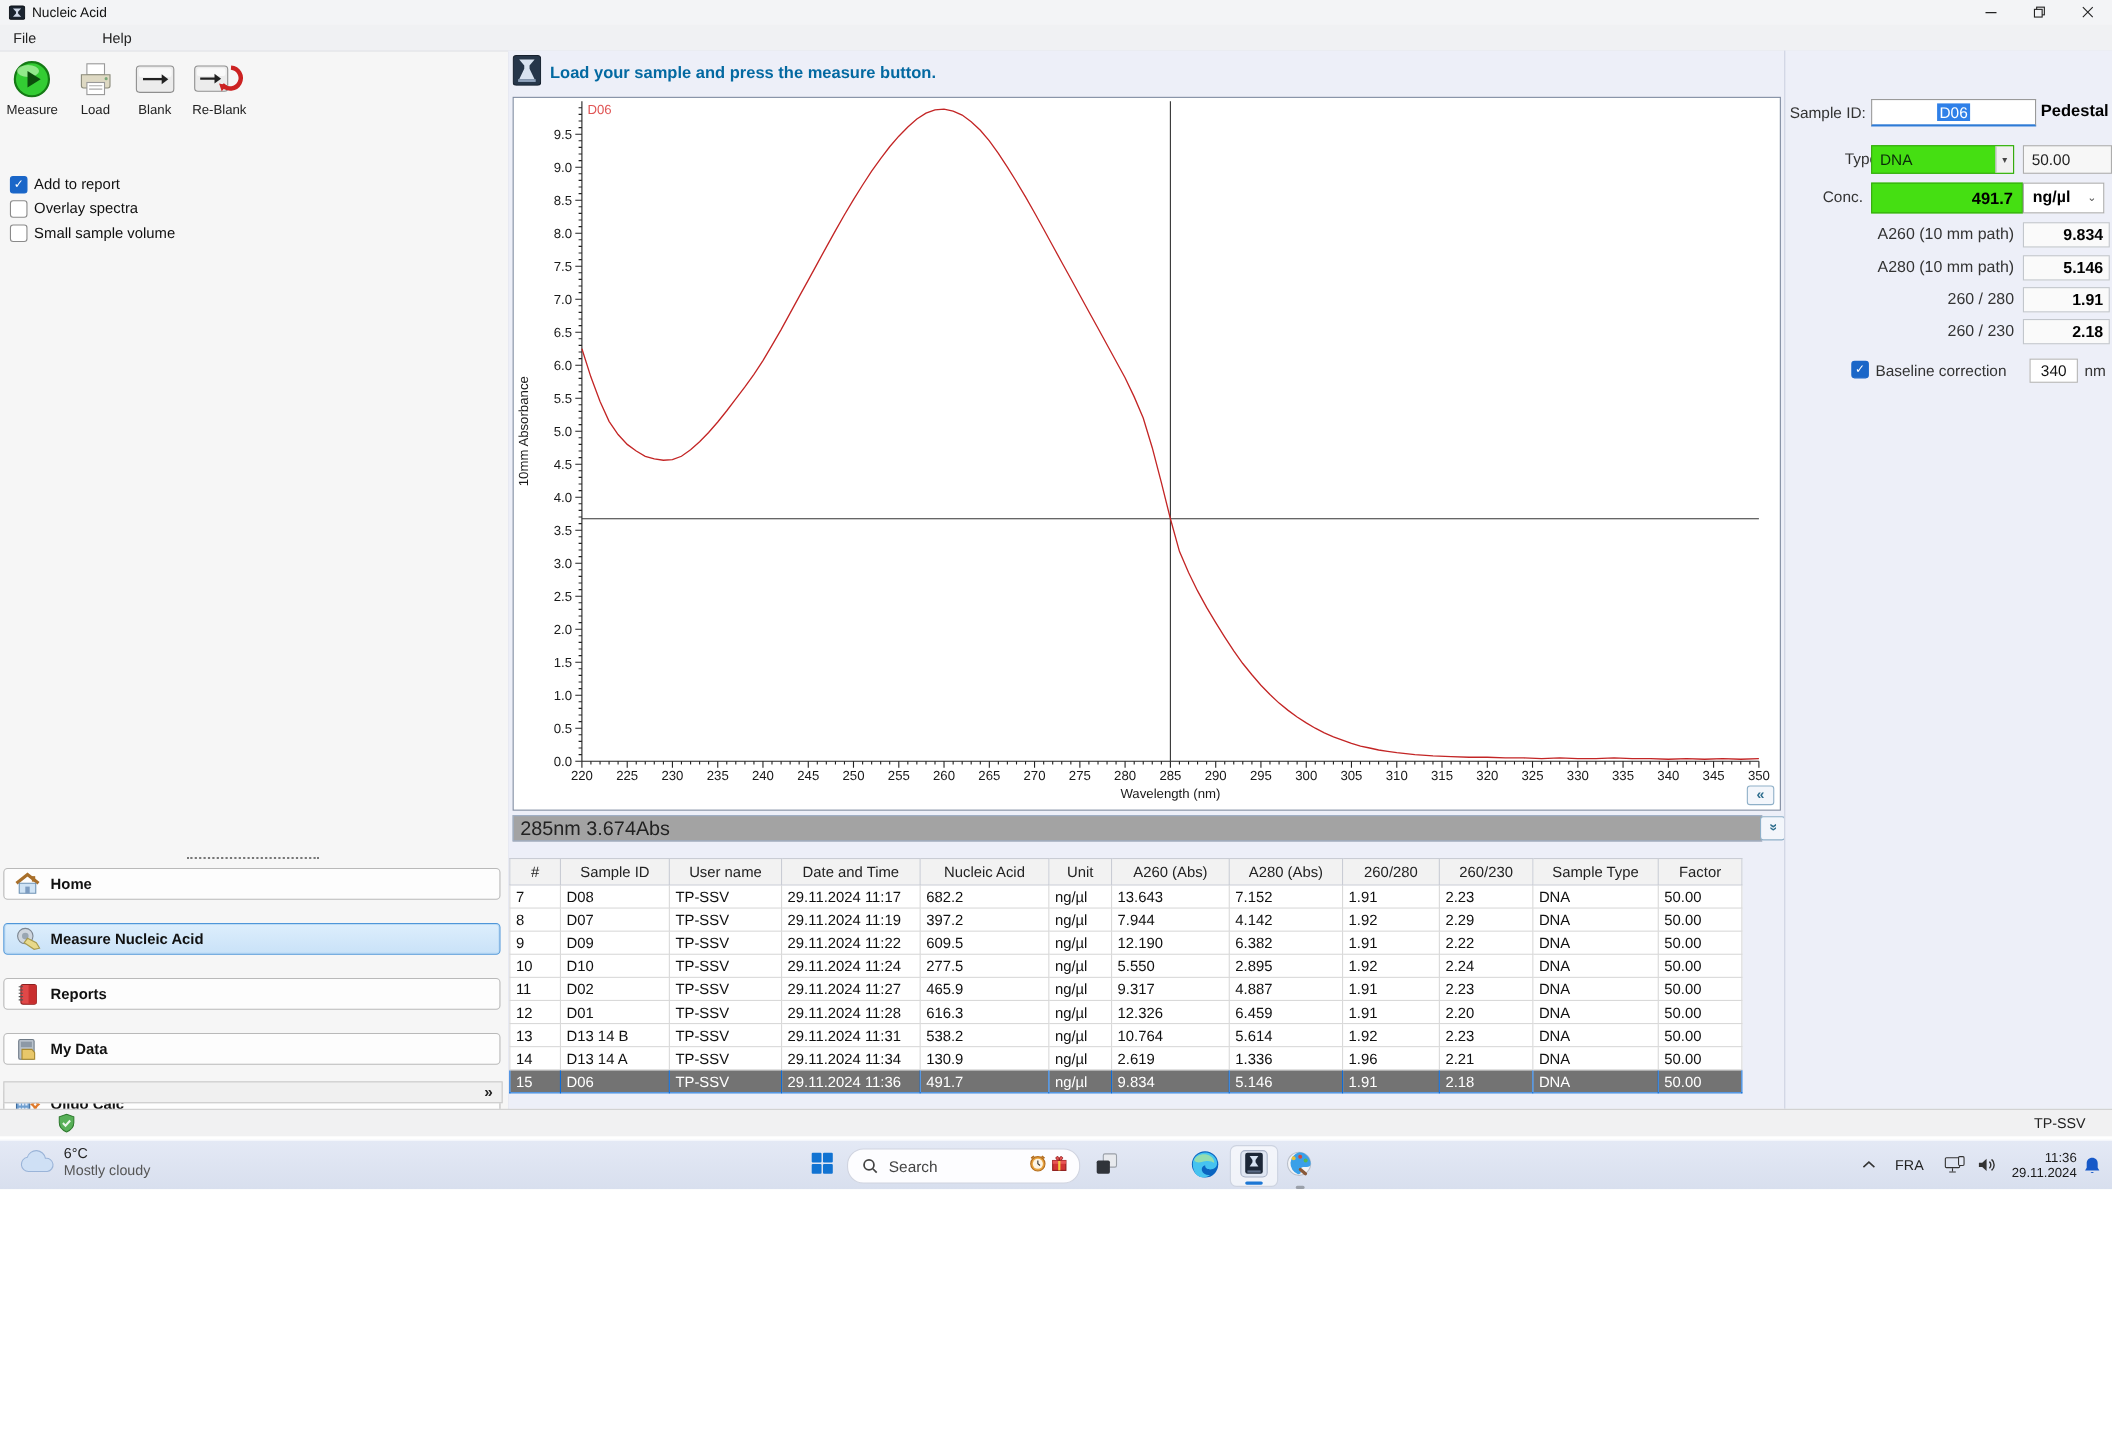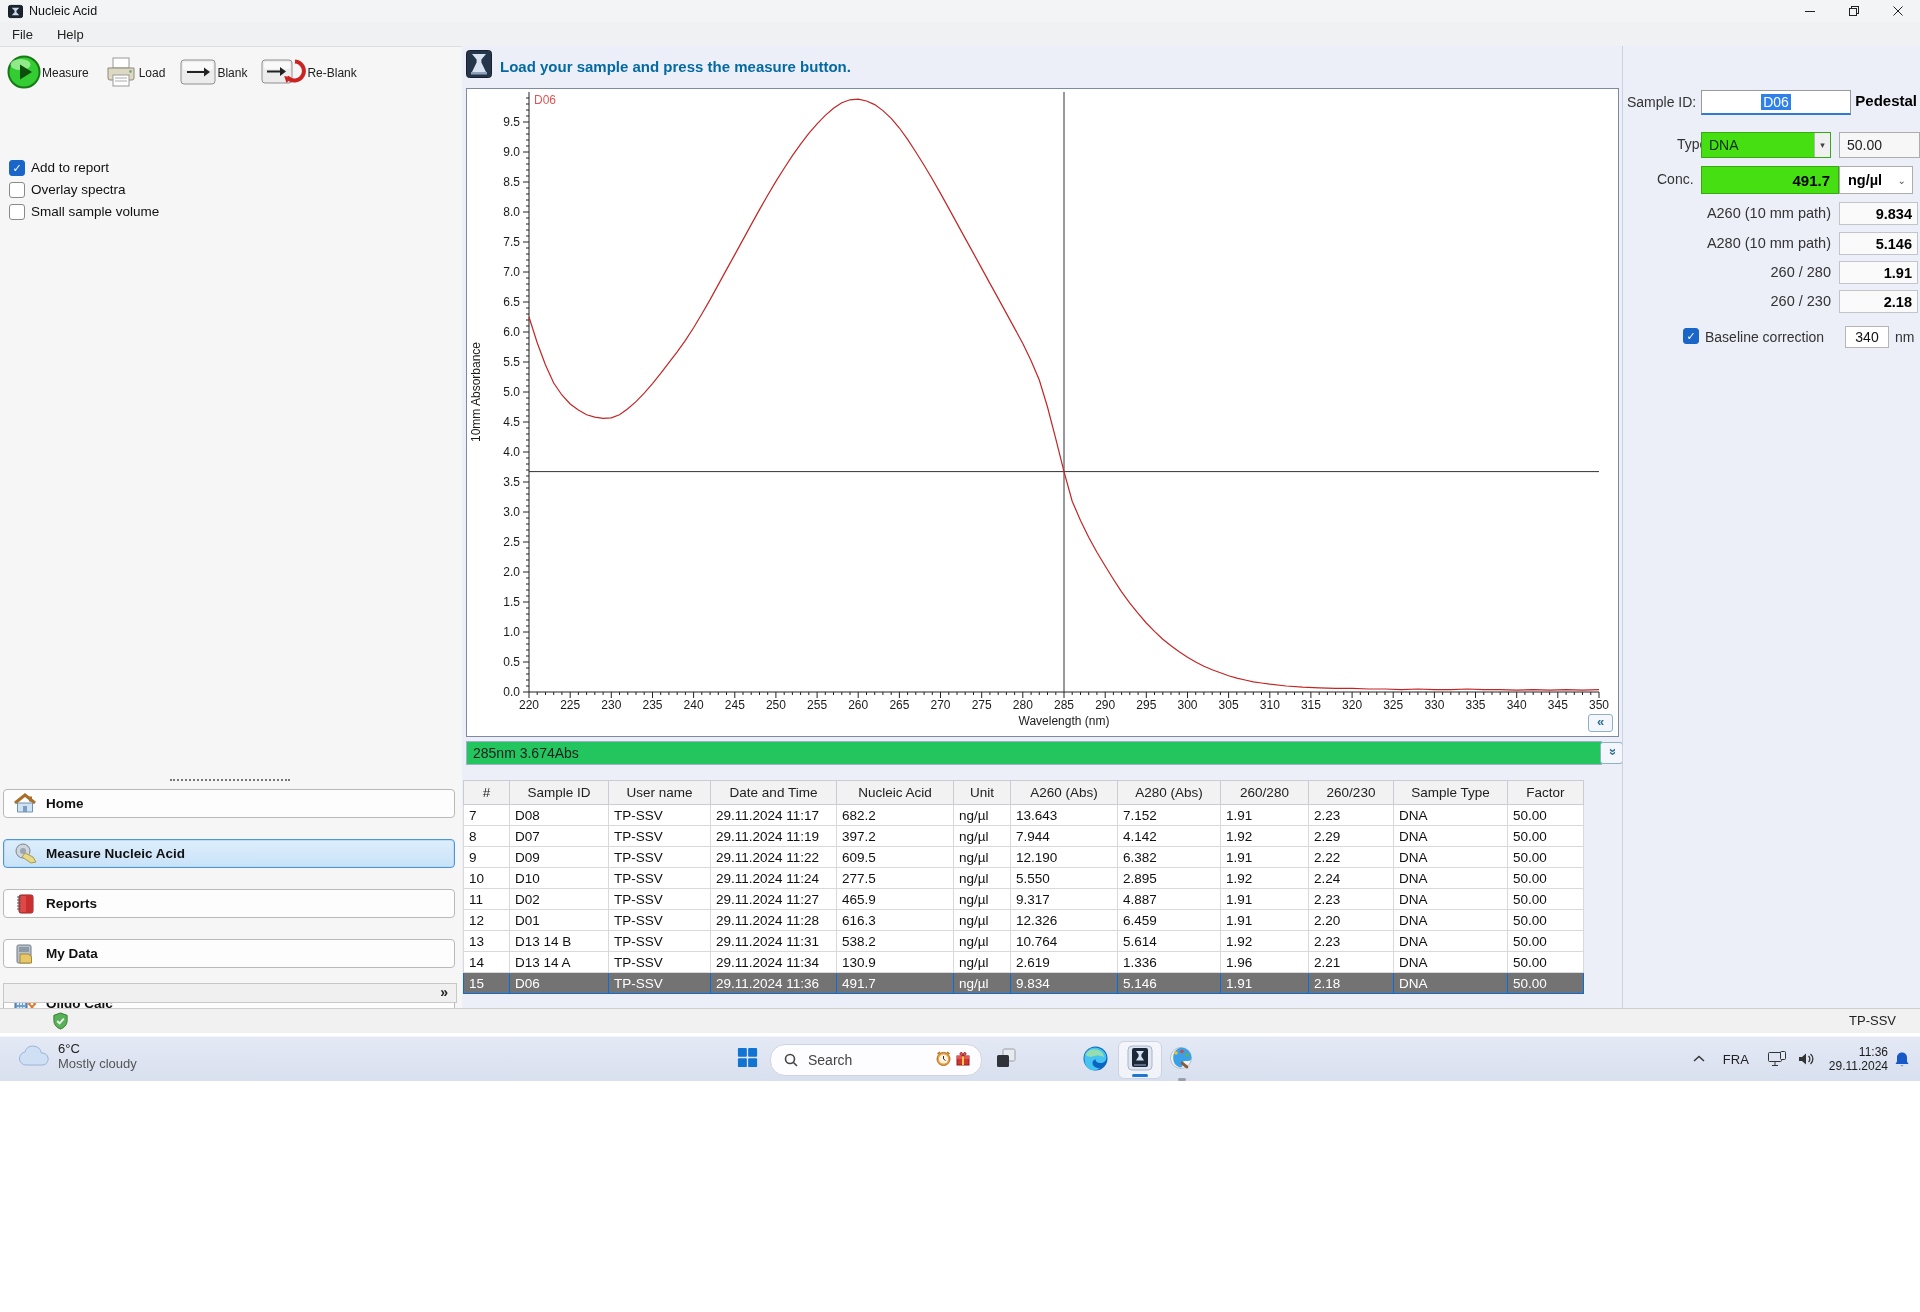--- a/index.html
+++ b/index.html
@@ -6,27 +6,27 @@
   body{width:1920px;height:1312px;position:relative;background:#ffffff;
        font-family:"Liberation Sans",sans-serif;color:#1a1a1a;overflow:hidden;}
   .abs{position:absolute;}
 
   
   .titlebar{left:0;top:0;width:1920px;height:22px;background:#f3f4f6;display:flex;align-items:center;}
   .titlebar .app-ico{margin:0 6px 0 8px;display:flex;}
   .titlebar .ttl{font-size:12.5px;color:#111;}
   .win-controls{position:absolute;right:0;top:0;height:22px;display:flex;}
   .win-btn{width:44px;height:22px;display:flex;align-items:center;justify-content:center;}
-  .menubar{left:0;top:22px;width:1920px;height:24px;background:#f0f1f3;border-bottom:1px solid #dddfe3;display:flex;align-items:center;}
+  .menubar{left:0;top:22px;width:1920px;height:24px;background:#f0f1f3;border-bottom:1px solid #dddfe3;display:flex;align-items:center;gap:36px;}
   .menu-item{font-size:13px;padding:0 12px;color:#222;}
 
   
   .left-panel{left:0;top:47px;width:462px;height:961px;background:#f6f6f6;border-right:1px solid #c4c8d4;}
   .toolbar{position:absolute;left:6px;top:6px;display:flex;gap:14px;}
-  .tool-btn{display:flex;flex-direction:row;align-items:center;min-width:40px;}
+  .tool-btn{display:flex;flex-direction:column;align-items:center;min-width:40px;}
   .tool-btn .tico{height:38px;display:flex;align-items:center;}
   .tool-btn .tlab{font-size:12px;color:#222;margin-top:2px;}
   .cb-list{position:absolute;left:9px;top:110px;}
   .cb-row{display:flex;align-items:center;height:21px;margin-bottom:1px;}
   .cb{width:14px;height:14px;border:1px solid #8a8a8a;border-radius:3px;background:#fff;
       font-size:11px;line-height:14px;text-align:center;color:#fff;}
   .cb.on{background:#1a66c8;border-color:#1a66c8;}
   .cb-lab{font-size:13.5px;margin-left:6px;color:#111;}
   .splitter{position:absolute;left:170px;top:732px;width:120px;border-top:2px dotted #777;}
   .nav{position:absolute;left:3px;top:742px;width:452px;}
@@ -40,22 +40,22 @@
   .collapse-bar .chev{position:absolute;right:8px;top:0px;font-size:14px;font-weight:bold;color:#222;}
 
   
   .workspace{left:462px;top:46px;width:1458px;height:962px;background:#edeff8;}
   .msg-bar{position:absolute;left:466px;top:50px;display:flex;align-items:center;gap:8px;}
   .msg-text{font-size:15px;font-weight:bold;color:#0369a1;}
   .chart-box{left:466px;top:88px;width:1151px;height:647px;background:#ffffff;border:1px solid #7e8aa0;}
   .chart-box svg text{font-size:12px;fill:#1a1a1a;font-family:"Liberation Sans",sans-serif;}
   .btn-collapse-left{position:absolute;right:5px;bottom:4px;width:23px;height:16px;border:1px solid #8fb0c8;
       border-radius:3px;background:#f3f6fb;color:#2e6e8e;font-weight:bold;font-size:13px;line-height:14px;text-align:center;}
-  .readout{left:466px;top:741px;width:1128px;height:22px;background:#22c55e;border:1px solid #9fb0c8;
-           font-size:14px;color:#222;display:flex;align-items:center;padding-left:6px;}
+  .readout{left:466px;top:741px;width:1128px;height:22px;background:#a3a3a3;border:1px solid #9fb0c8;
+           font-size:18px;color:#222;display:flex;align-items:center;padding-left:6px;}
   .btn-expand-down{left:1600px;top:742px;width:21px;height:20px;border:1px solid #8fb0c8;border-radius:3px;
       background:#f3f6fb;color:#2e6e8e;font-weight:bold;font-size:13px;text-align:center;}
   .btn-expand-down span{display:inline-block;transform:rotate(-90deg);line-height:18px;}
 
   
   .tbl-wrap{left:463px;top:780px;}
   table.results{border-collapse:collapse;table-layout:fixed;background:#fff;border:1px solid #b9bdc9;}
   table.results th{height:21px;background:#f2f2f2;font-weight:normal;font-size:13.5px;color:#222;
       border:1px solid #c9ccd4;overflow:hidden;white-space:nowrap;}
   table.results td{height:20px;font-size:13.5px;color:#111;border:1px solid #d9d9d9;

